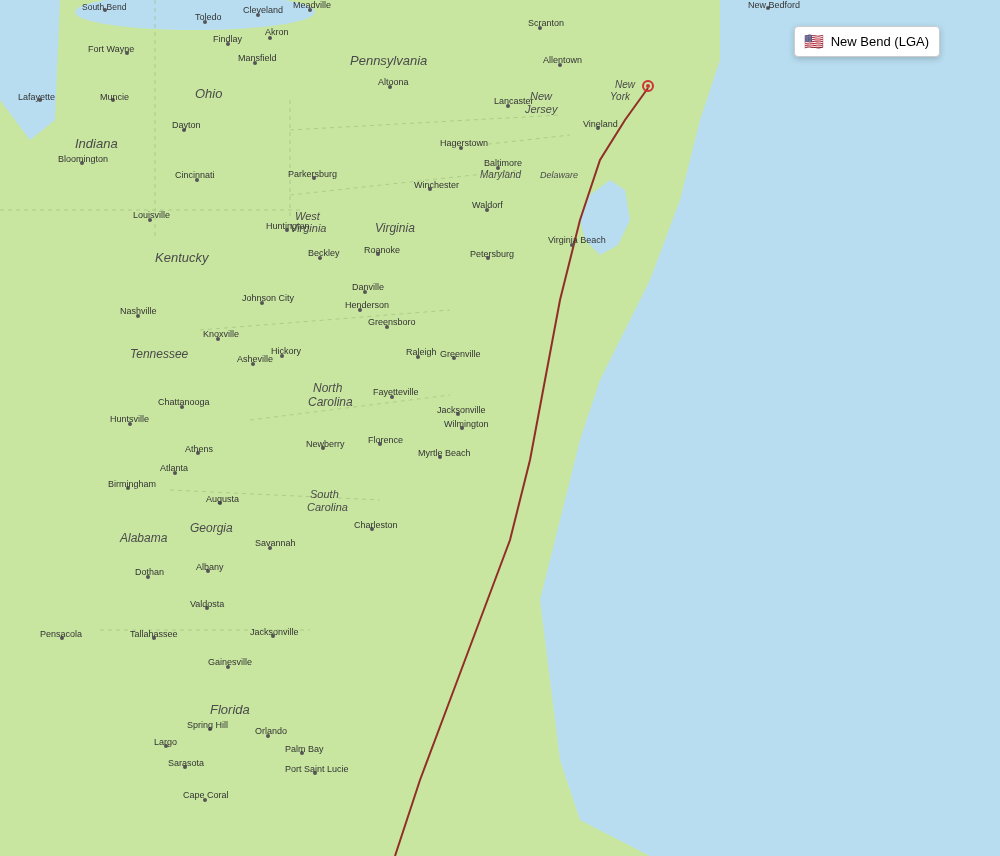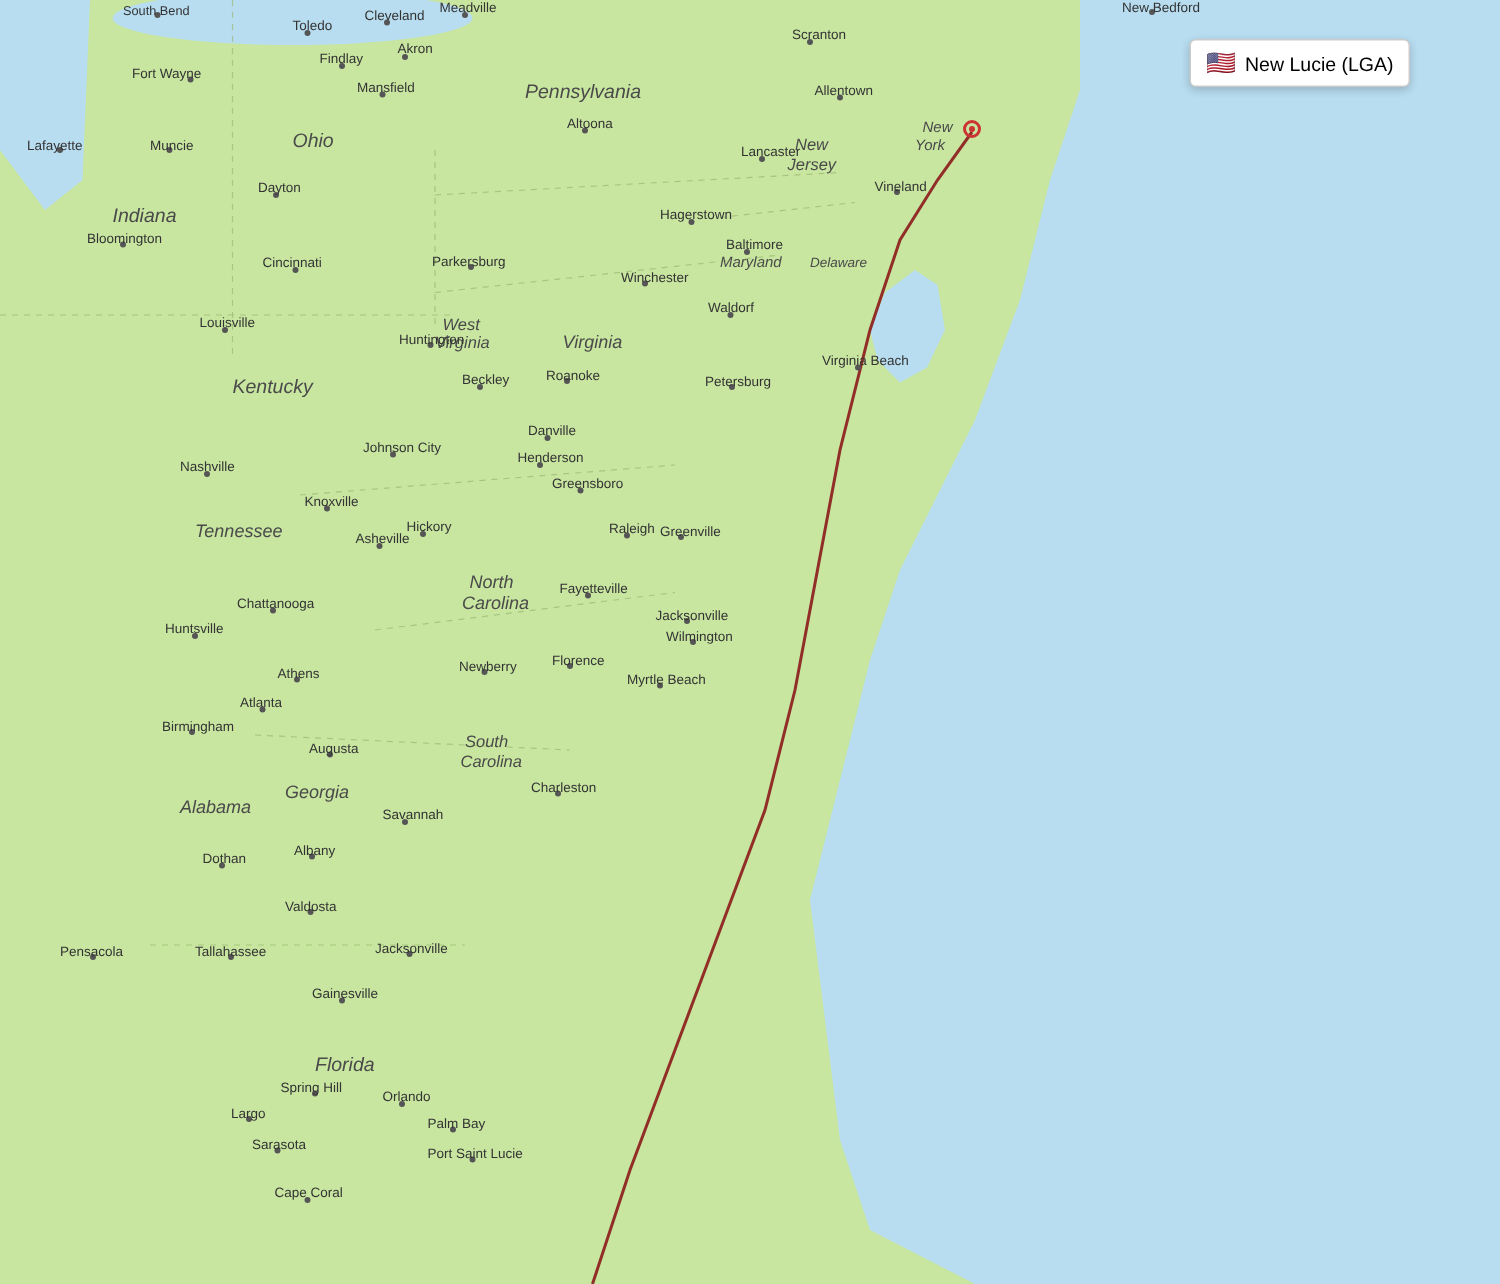--- a/index.html
+++ b/index.html
@@ -320,15 +320,15 @@
       <circle cx="166" cy="746" r="2" fill="#555"></circle>
       <text x="154" y="745" font-size="9" fill="#333">Largo</text>
 
       <circle cx="205" cy="800" r="2" fill="#555"></circle>
       <text x="183" y="798" font-size="9" fill="#333">Cape Coral</text>
     </g>
   </svg>
 
   <div id="ny-label">
     <span class="flag">🇺🇸</span>
-    <span>New Lucie (LGA)</span>
+    <span>New Bend (LGA)</span>
   </div>
 </div>
 
 </body></html>

